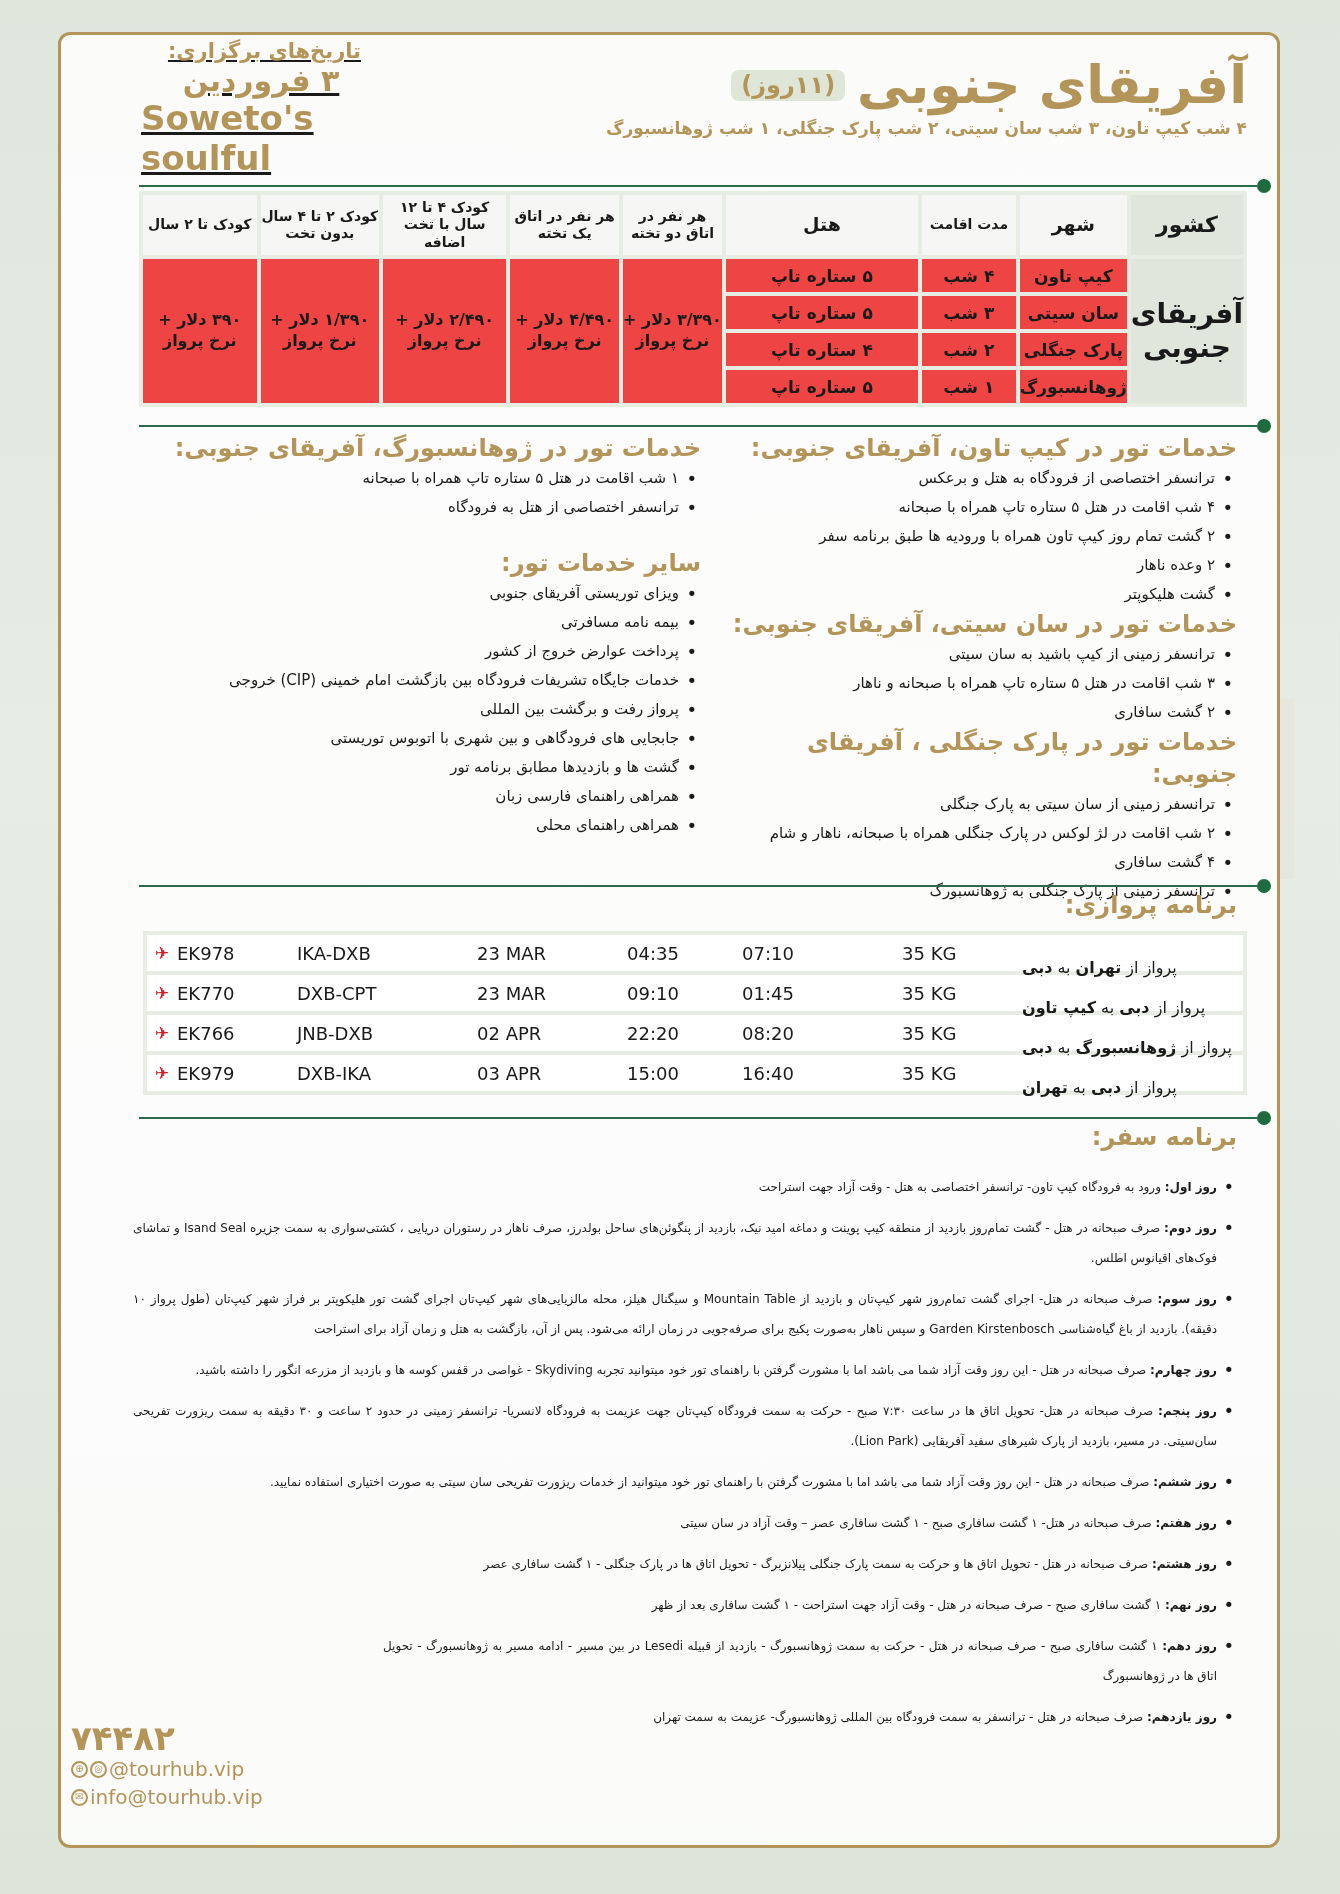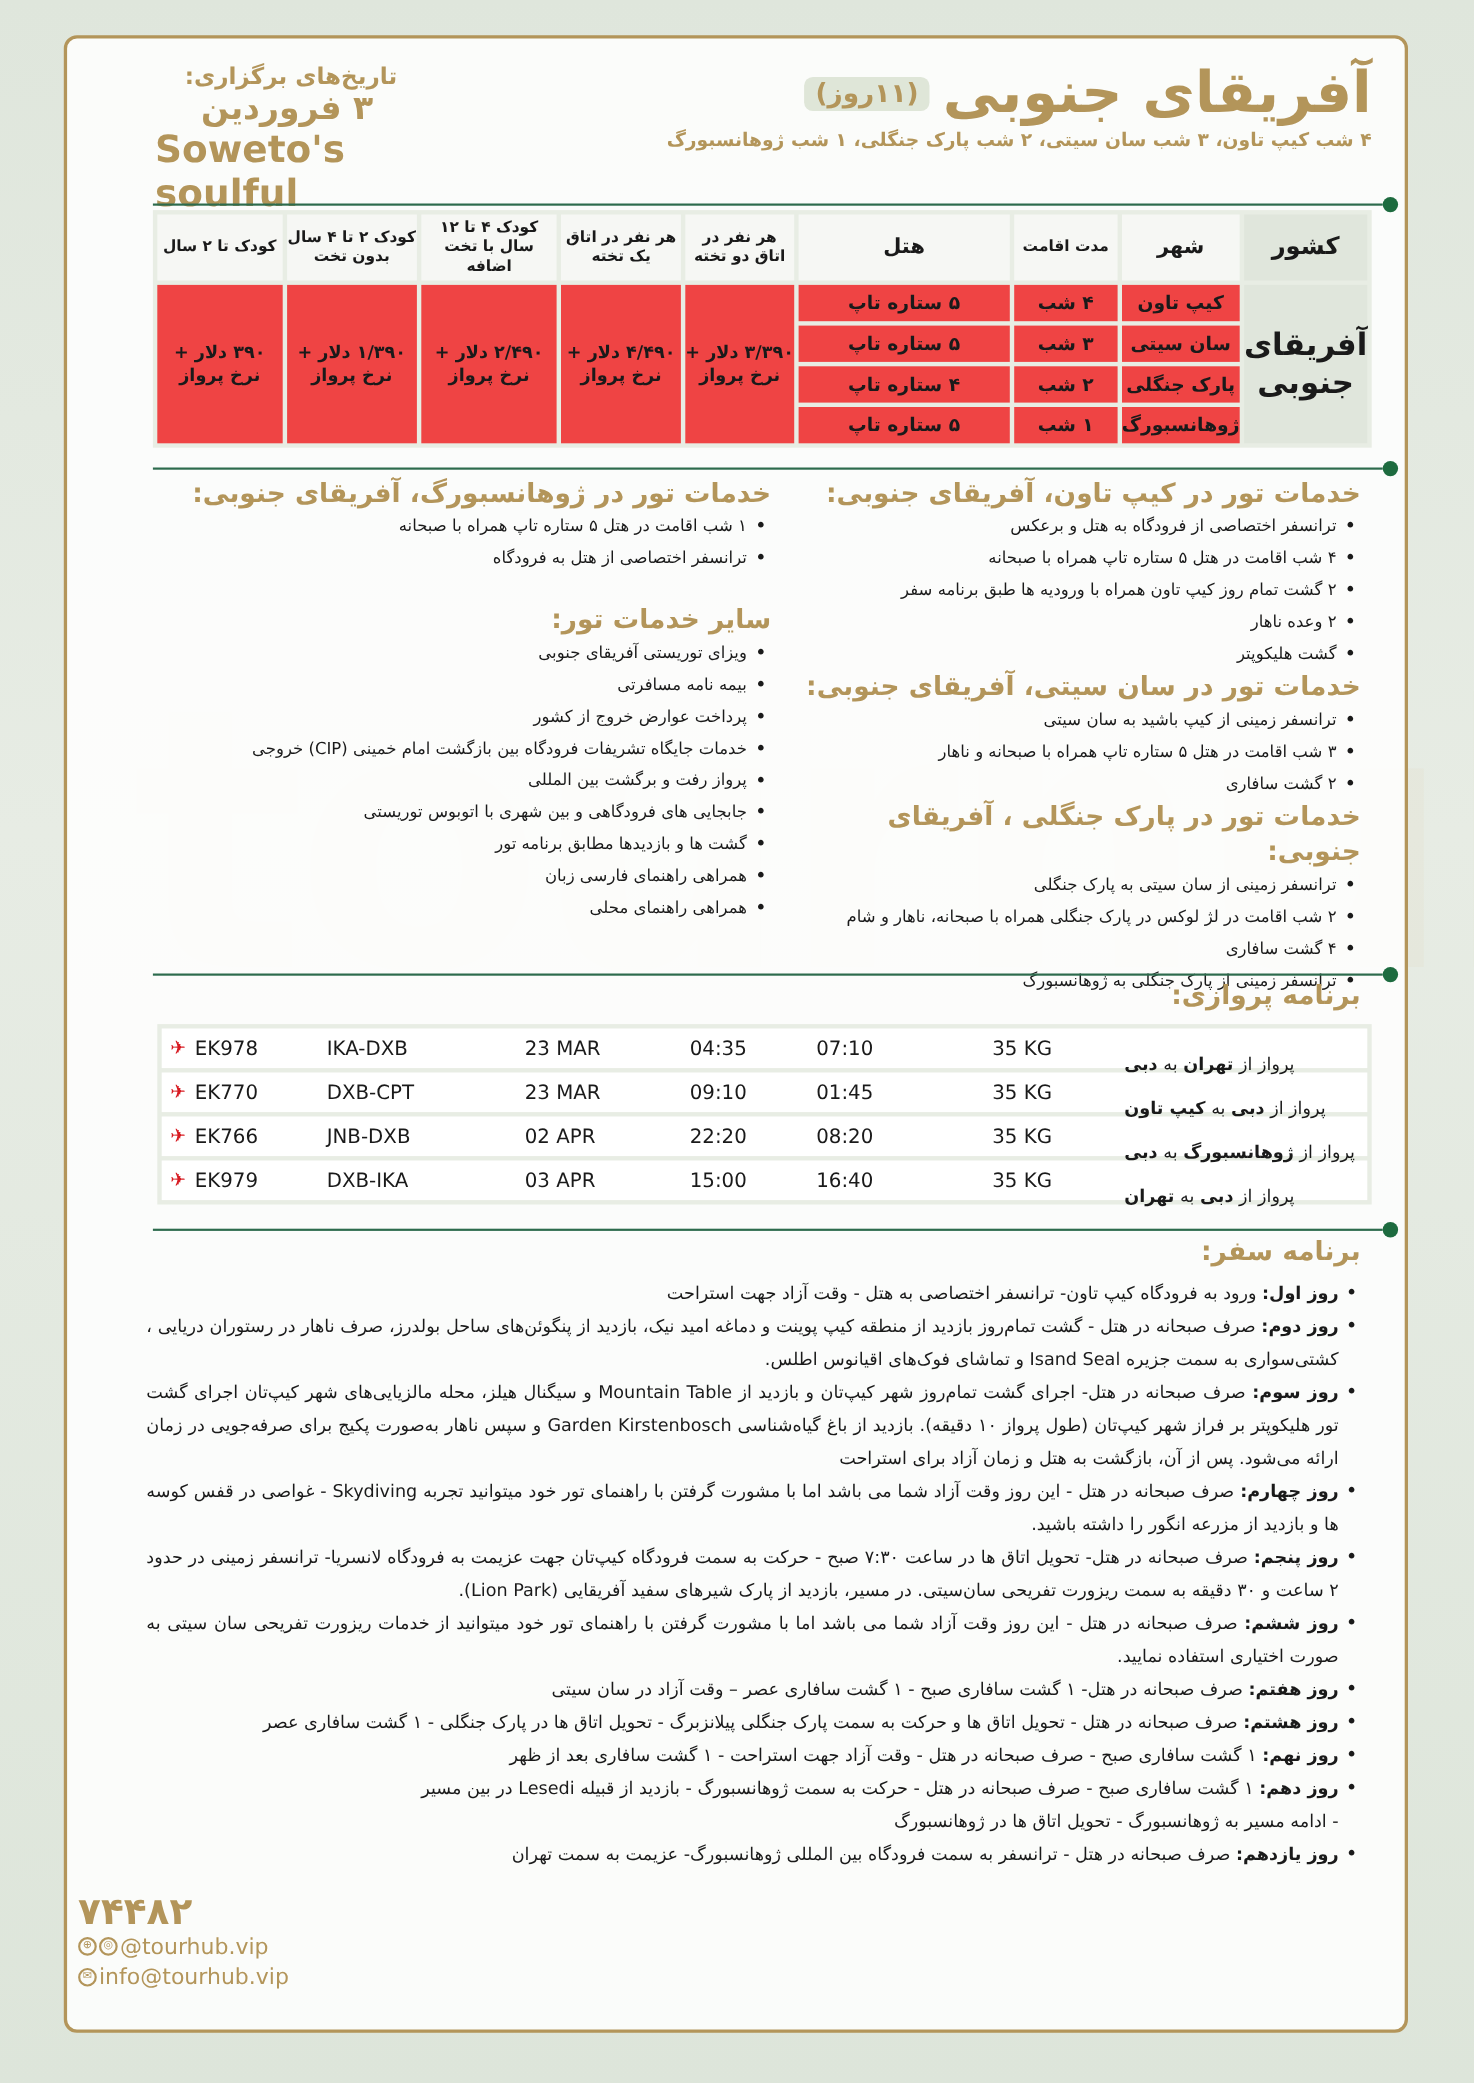--- a/index.html
+++ b/index.html
@@ -29,21 +29,21 @@
   .title-wrap { position: absolute; right: 30px; top: 22px; }
   .title {
     font-size: 52px; font-weight: bold; color: #b3955a; line-height: 1.1;
     display: flex; align-items: center; gap: 12px; direction: rtl;
   }
   .days-badge {
     background: #dfe6d8; color: #b3955a; font-size: 24px; font-weight: bold;
     border-radius: 8px; padding: 2px 10px;
   }
   .subtitle { font-size: 17px; font-weight: bold; color: #b3955a; margin-top: 4px; direction: rtl; }
-  .dates-wrap { position: absolute; left: 80px; top: 22px; width: 240px; text-align: center; }
+  .dates-wrap { position: absolute; left: 80px; top: 4px; width: 240px; text-align: center; text-decoration: underline; }
   .dates-label { font-size: 21px; font-weight: bold; color: #b3955a; direction: rtl; text-align: right; padding-right: 20px; }
   .dates-value { font-size: 30px; font-weight: bold; color: #b3955a; direction: rtl; }
   .dates-name { font-size: 34px; color: #b3955a; font-family: "DejaVu Sans", sans-serif; font-weight: bold; text-align: left; margin-left: 0; }
 
   .divider { position: absolute; left: 78px; right: 20px; height: 2px; background: #2d6b4d; }
   .divider .dot { position: absolute; right: -14px; top: -6px; width: 14px; height: 14px; border-radius: 50%; background: #1d6b3f; }
 
   
   .ptable {
     position: absolute; left: 78px; top: 156px; width: 1108px;
@@ -80,21 +80,21 @@
   .f-date { width: 150px; }
   .f-dep { width: 115px; }
   .f-arr { width: 160px; }
   .f-bag { width: 120px; }
   .f-desc { flex: 1; direction: rtl; text-align: left; padding-right: 10px; font-size: 16px; margin-top: 29px; }
   .f-desc b { font-weight: bold; }
 
   
   .itin-title { position: absolute; right: 40px; top: 1088px; font-size: 24px; font-weight: bold; color: #b3955a; }
   .itin { position: absolute; right: 40px; top: 1126px; width: 1104px; list-style: none; }
-  .itin li { font-size: 16px; line-height: 30px; position: relative; padding-right: 20px; text-align: justify; direction: rtl; }
+  .itin li { font-size: 12px; line-height: 30px; position: relative; padding-right: 20px; text-align: justify; direction: rtl; margin-top: 11px; }
   .itin li::before { content: "•"; position: absolute; right: 3px; top: 0; font-size: 18px; }
   .itin b { font-weight: bold; }
 
   
   .footer { position: absolute; left: 10px; top: 1686px; width: 240px; color: #b3955a; }
   .code { font-size: 34px; font-weight: bold; line-height: 1; }
   .contact { font-size: 20px; line-height: 28px; display: flex; align-items: center; gap: 2px; }
   .circle-icon { display: inline-flex; width: 17px; height: 17px; border: 2px solid #b3955a; border-radius: 50%; font-size: 10px; align-items: center; justify-content: center; line-height: 1; }
 </style>
 </head>

